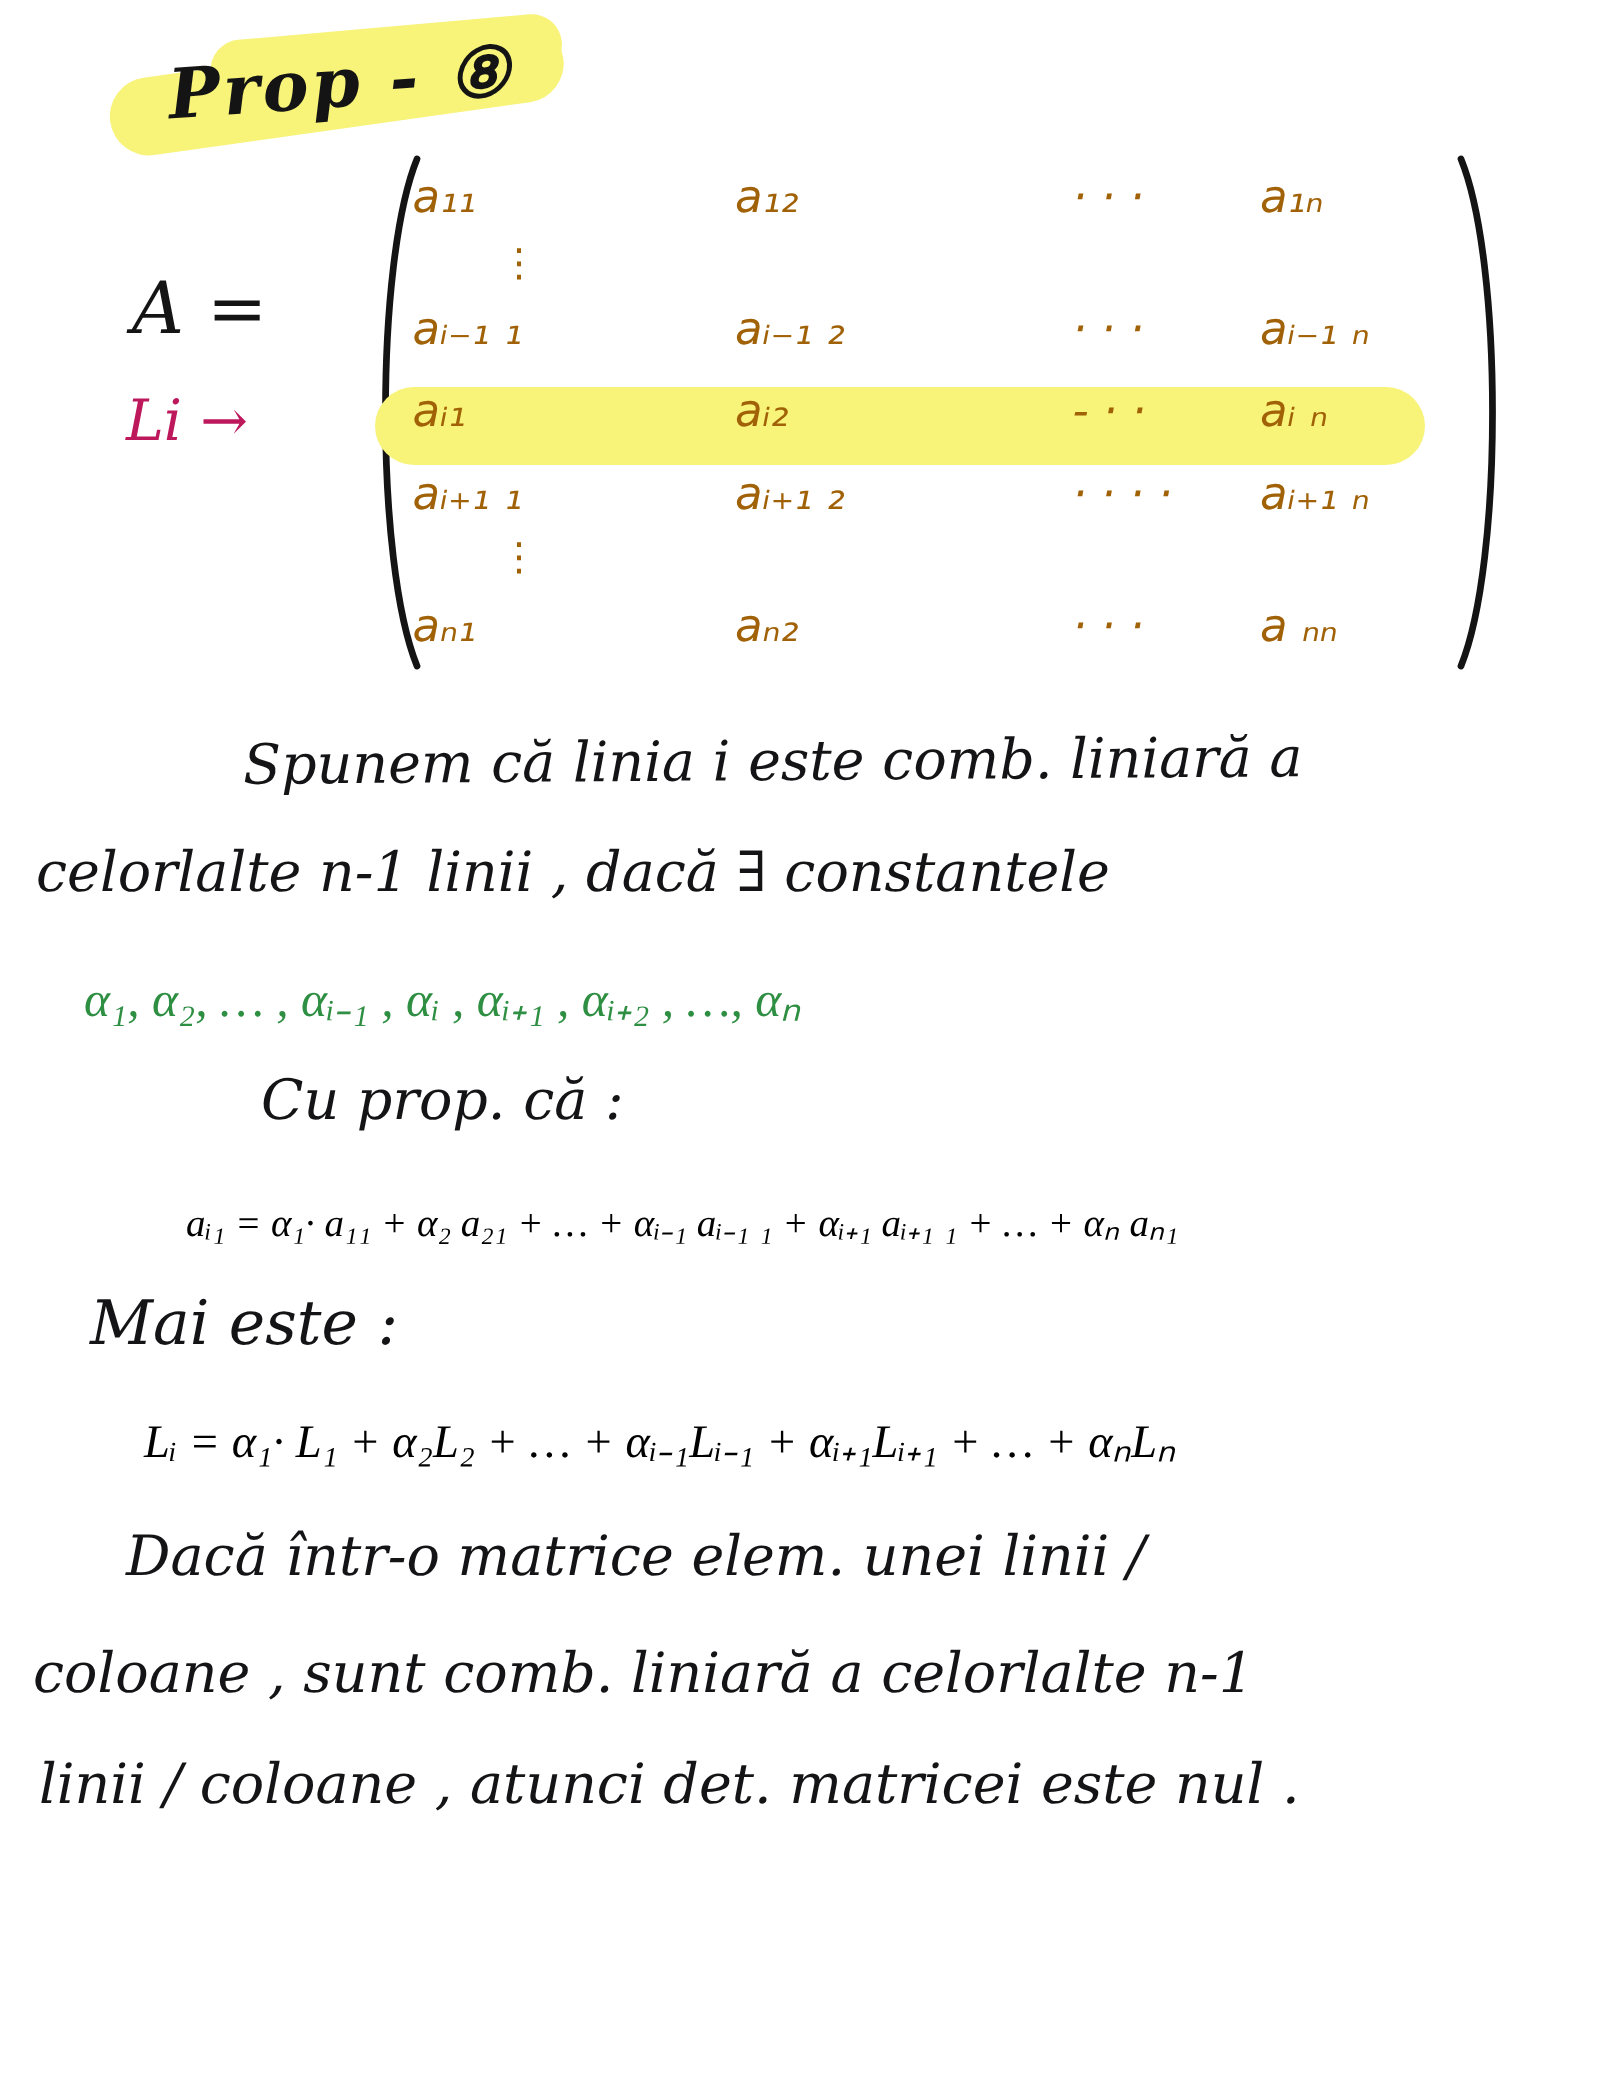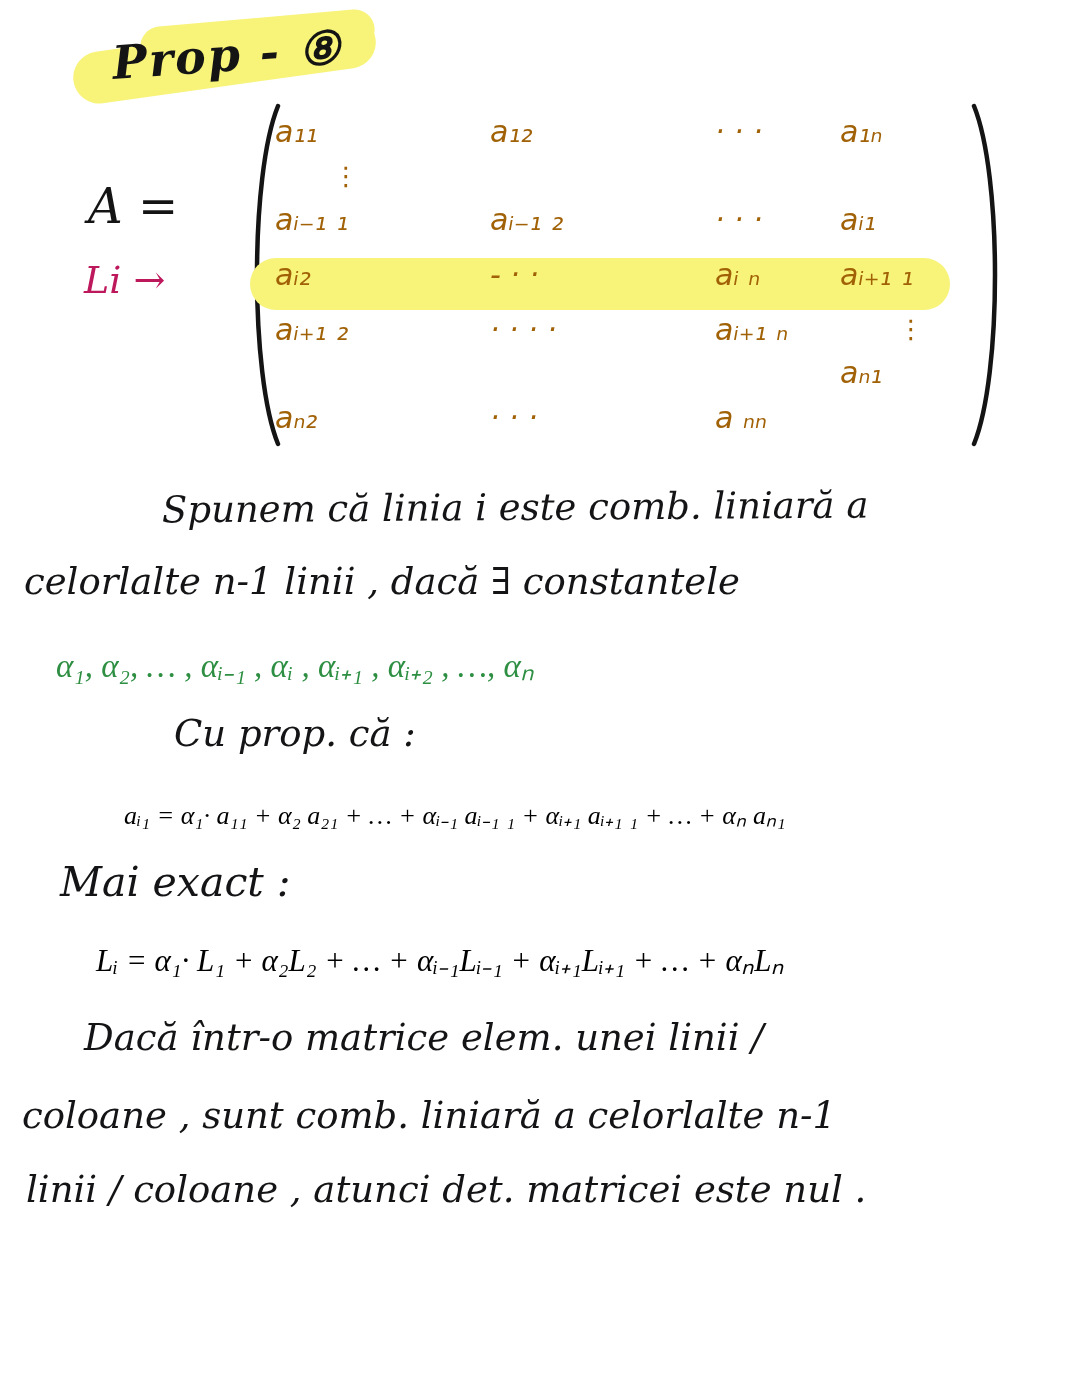--- a/index.html
+++ b/index.html
@@ -126,20 +126,21 @@
     <span class="cell">a₁ₙ</span>
 
     <span class="cell vdots">⋮</span>
     <span class="cell"></span>
     <span class="cell"></span>
     <span class="cell"></span>
 
     <span class="cell">aᵢ₋₁ ₁</span>
     <span class="cell">aᵢ₋₁ ₂</span>
     <span class="cell">· · ·</span>
+    <span class="cell">aᵢ₋₁ ₙ</span>
 
     <span class="cell">aᵢ₁</span>
     <span class="cell">aᵢ₂</span>
     <span class="cell">- · ·</span>
     <span class="cell">aᵢ ₙ</span>
 
     <span class="cell">aᵢ₊₁ ₁</span>
     <span class="cell">aᵢ₊₁ ₂</span>
     <span class="cell">· · · ·</span>
     <span class="cell">aᵢ₊₁ ₙ</span>
@@ -157,21 +158,21 @@
 
   <div class="prose" style="left:162px; top:486px; transform:rotate(-0.4deg);">Spunem că linia i este comb. liniară a</div>
   <div class="prose" style="left:24px; top:560px;">celorlalte n-1 linii , dacă ∃ constantele</div>
 
   <div class="math green" style="left:56px; top:642px; font-size:33px;">α₁, α₂, … , αᵢ₋₁ , αᵢ , αᵢ₊₁ , αᵢ₊₂ , …, αₙ</div>
 
   <div class="prose" style="left:174px; top:712px;">Cu prop. că :</div>
 
   <div class="math red" style="left:124px; top:796px; font-size:26px;">aᵢ₁ = α₁· a₁₁ + α₂ a₂₁ + … + αᵢ₋₁ aᵢ₋₁ ₁ + αᵢ₊₁ aᵢ₊₁ ₁ + … + αₙ aₙ₁</div>
 
-  <div class="prose" style="left:60px; top:858px; font-size:41px;">Mai exact :</div>
+  <div class="prose" style="left:60px; top:858px; font-size:41px;">Mai este :</div>
 
   <div class="math red" style="left:96px; top:938px; font-size:31px;">Lᵢ = α₁· L₁ + α₂L₂ + … + αᵢ₋₁Lᵢ₋₁ + αᵢ₊₁Lᵢ₊₁ + … + αₙLₙ</div>
 
   <div class="prose" style="left:84px; top:1016px;">Dacă într-o matrice elem. unei linii /</div>
   <div class="prose" style="left:22px; top:1094px;">coloane , sunt comb. liniară a celorlalte n-1</div>
   <div class="prose" style="left:26px; top:1168px;">linii / coloane , atunci det. matricei este nul .</div>
 
 </div>
 
 </body></html>

